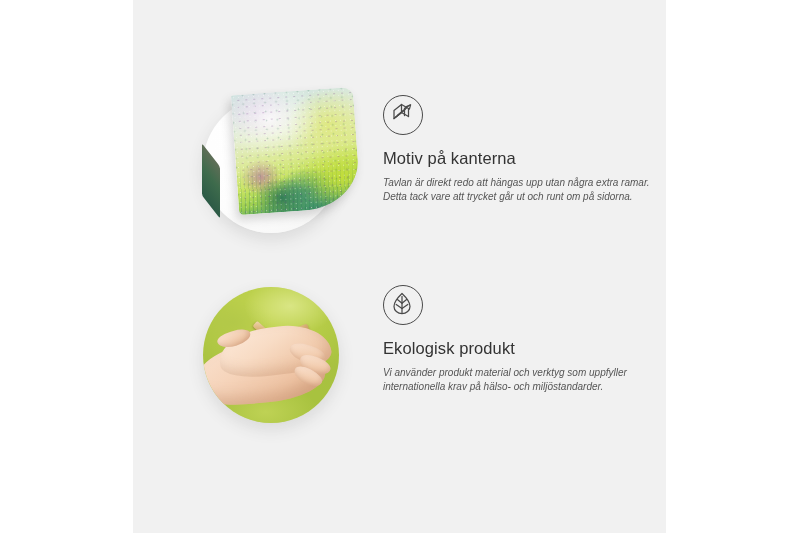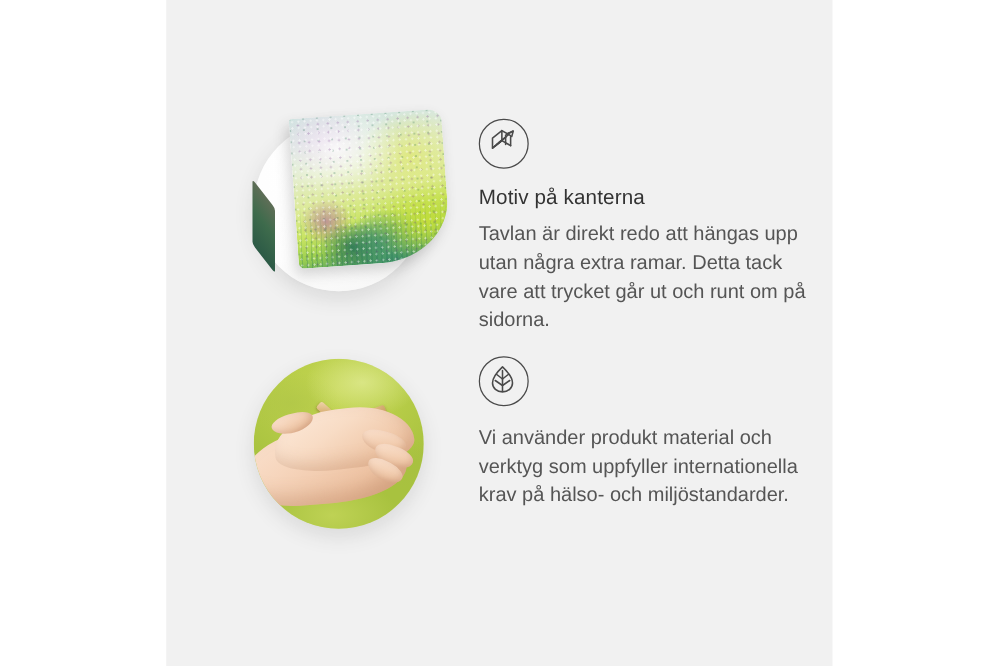--- a/index.html
+++ b/index.html
@@ -230,24 +230,25 @@
   .feat-title {
     margin: 0 0 7px 0;
     font-size: 16.5px;
     font-weight: 400;
     color: #333333;
     letter-spacing: .1px;
     line-height: 1.2;
   }
   .feat-body {
     margin: 0;
-    font-size: 16px;
+    font-size: 10px;
     font-weight: 400;
     color: #555555;
     line-height: 1.45;
+    font-style: italic;
   }
 </style>
 </head>
 <body>
 
 <div class="canvas-root">
 
   <div class="side-bar left"></div>
   <div class="side-bar right"></div>
 
@@ -321,18 +322,19 @@
               <path d="M18 7.5 C12.2 13 10 16.8 10 20.4 C10 24.4 13.6 27.5 18 27.5
                        C22.4 27.5 26 24.4 26 20.4 C26 16.8 23.8 13 18 7.5 Z"></path>
               <path d="M18 10.5 L18 27"></path>
               <path d="M18 17.2 L13.4 13.6"></path>
               <path d="M18 17.2 L22.6 13.6"></path>
               <path d="M18 22.4 L12.2 18.4"></path>
               <path d="M18 22.4 L23.8 18.4"></path>
             </g>
           </svg>
         </span>
+        <h3 class="feat-title">Ekologisk produkt</h3>
         <p class="feat-body">Vi använder produkt material och verktyg som uppfyller internationella krav på hälso- och miljöstandarder.</p>
       </div>
     </div>
 
   </div>
 </div>
 
 </body></html>

